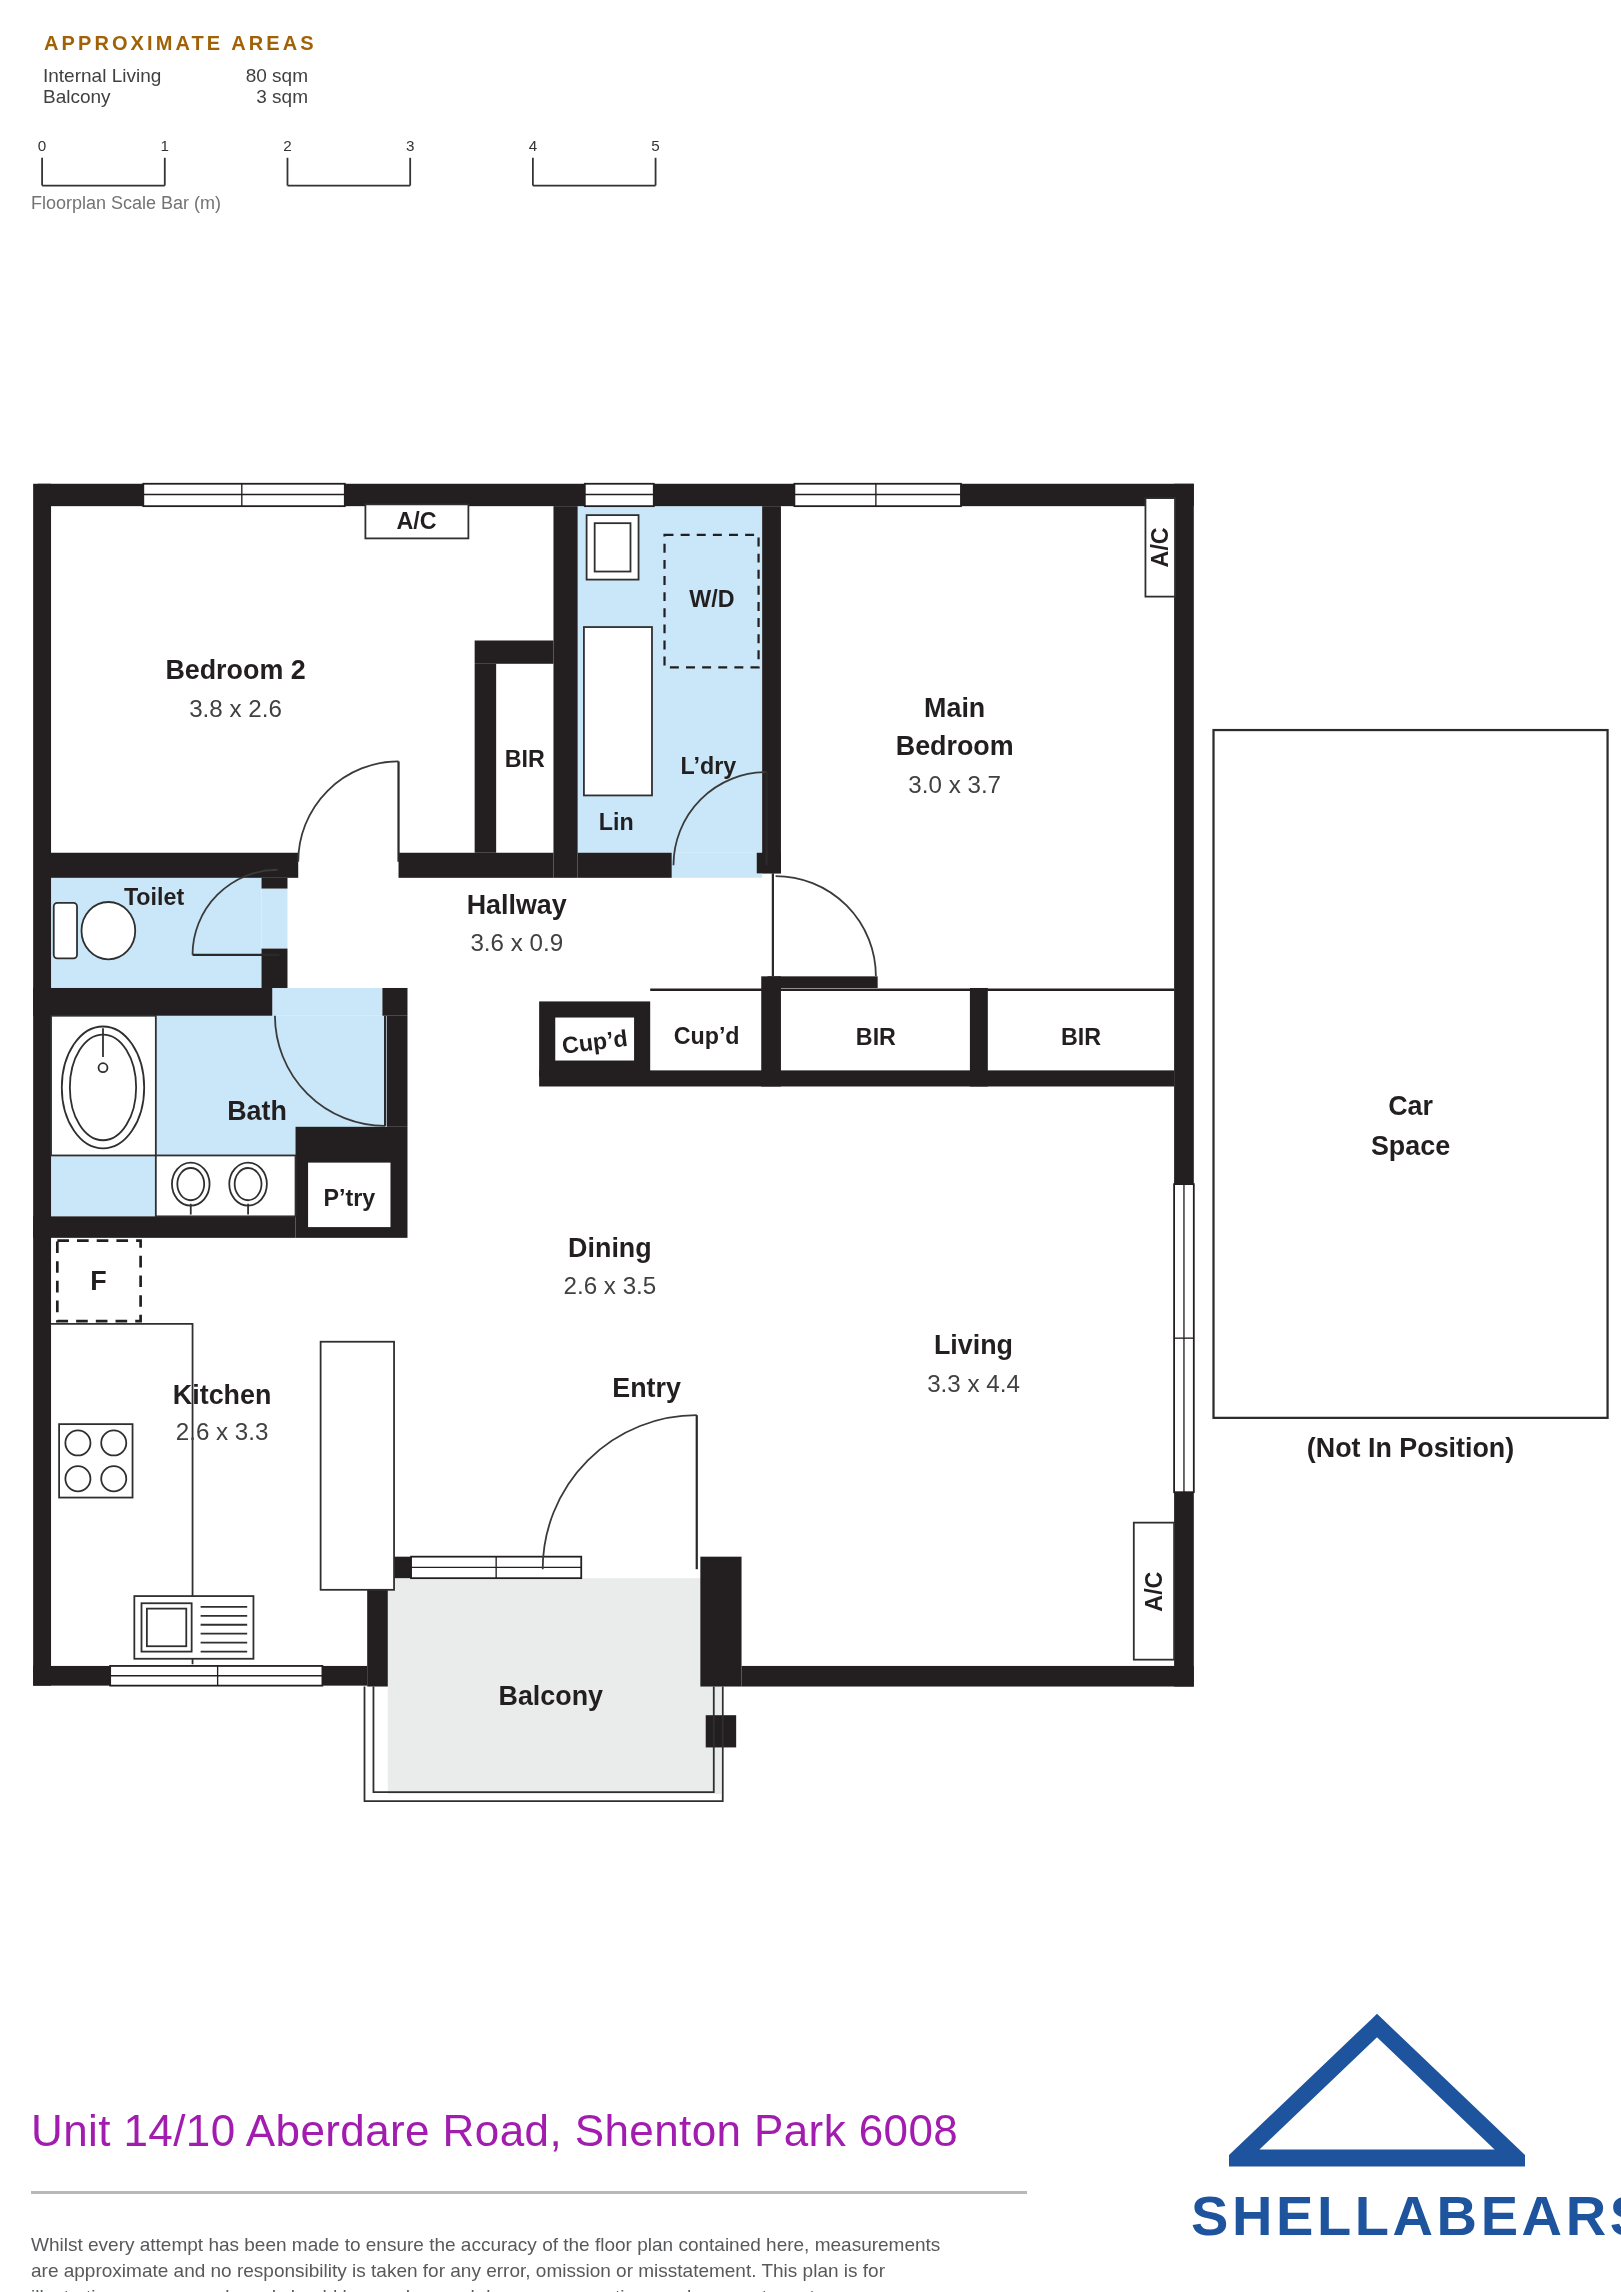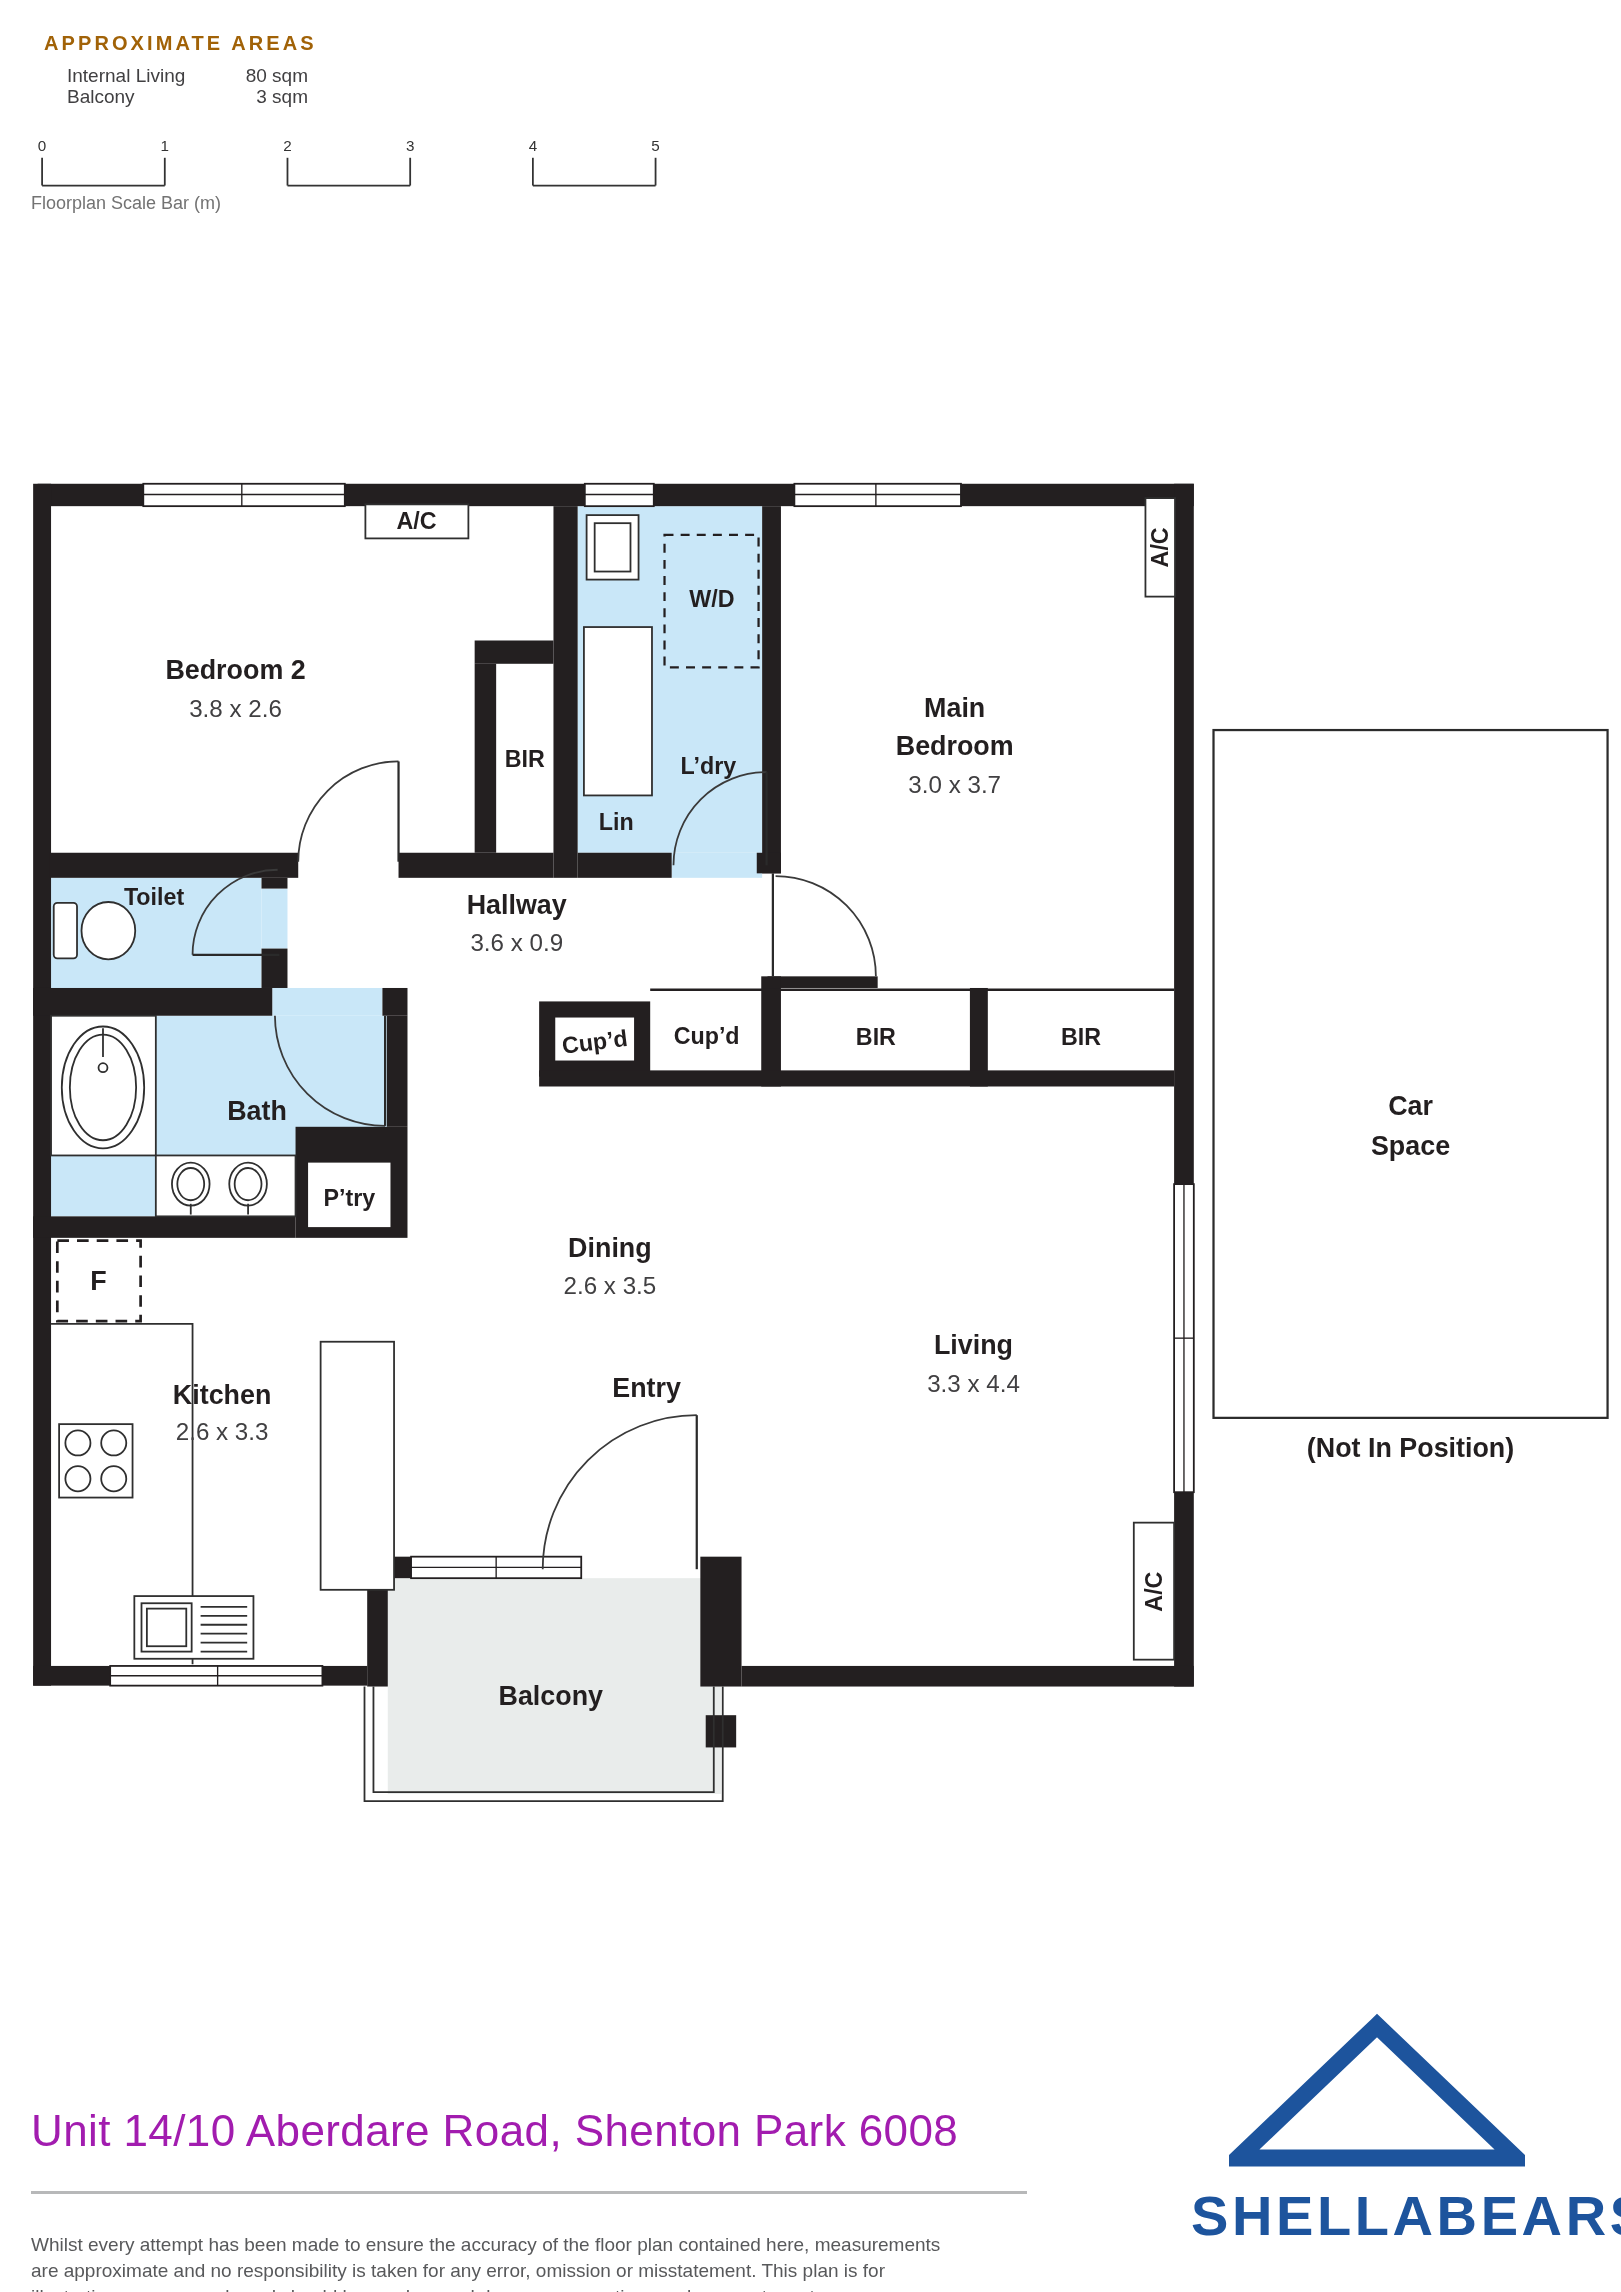--- a/index.html
+++ b/index.html
@@ -2,21 +2,21 @@
 <html style="font-size:14.3px"><head>
 <meta charset="utf-8">
 <style>
   html,body{margin:0;padding:0;}
   body{width:1621px;height:2293px;position:relative;background:#ffffff;overflow:hidden;
        font-family:"Liberation Sans", sans-serif;color:#231f20;}
   .abs{position:absolute;}
   
   .areas-title{left:44px;top:32px;font-size:20px;font-weight:700;letter-spacing:3.1px;color:#a16207;}
   .areas-rows{left:43px;top:66px;width:265px;font-size:19px;color:#414042;}
-  .areas-row{position:relative;height:20.6px;line-height:20.6px;margin-left:24px;}
+  .areas-row{position:relative;height:20.6px;line-height:20.6px;}
   .areas-row .val{position:absolute;right:0;top:0;}
   .scale-caption{left:31px;top:193px;font-size:18px;color:#737373;}
   
   .address{left:31px;top:2106px;font-size:44px;font-weight:400;color:#a21caf;letter-spacing:0.4px;}
   .divider{left:31px;top:2191px;width:996px;height:2.7px;background:#b7b8b9;}
   .disclaimer{left:31px;top:2232px;width:915px;font-size:19px;line-height:1.36;color:#58595b;}
   .brand{left:1191px;top:2183px;width:376px;text-align:center;font-size:56px;font-weight:700;
          letter-spacing:3.6px;color:#1d549d;}
   
   svg text{font-family:"Liberation Sans", sans-serif;}

